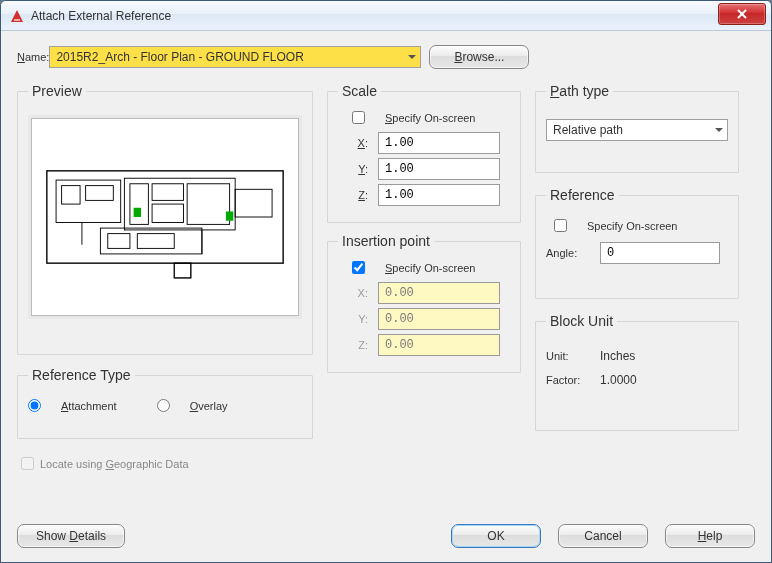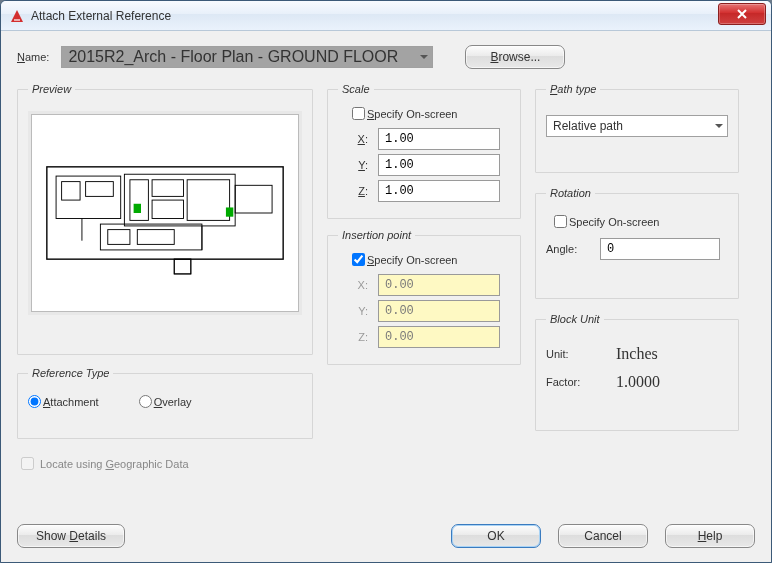--- a/index.html
+++ b/index.html
@@ -29,76 +29,76 @@
     display: flex; align-items: center; justify-content: center;
     margin-right: 3px; margin-top: -3px;
     box-shadow: inset 0 0 0 1px rgba(255,255,255,0.25);
   }
   .titlebar .close-btn svg { width: 12px; height: 12px; }
   .client {
     flex: 1; background: #f0f0f0; position: relative;
     padding: 14px 16px 14px 16px;
     font-size: 11px; color: #333;
   }
-  .row-name { display: flex; align-items: center; gap: 12px; margin-bottom: 14px; }
+  .row-name { display: flex; align-items: center; gap: 0; margin-bottom: 14px; }
   .u { text-decoration: underline; text-decoration-skip-ink: none; }
   .name-select {
     flex: 0 0 372px; height: 22px;
-    background: #a3a3a3; border: 1px solid #a0a0a0;
+    background: #fde047; border: 1px solid #a0a0a0;
     display: flex; align-items: center; justify-content: space-between;
-    padding: 0 4px 0 6px; font-size: 16px;
+    padding: 0 4px 0 6px; font-size: 12px;
   }
   .arrow-down { width: 8px; height: 8px; }
   .btn {
     height: 24px; padding: 0 18px;
     background: linear-gradient(to bottom, #fdfdfd 0%, #ebebeb 45%, #dddddd 46%, #e8e8e8 100%);
     border: 1px solid #888; border-radius: 7px;
     font-size: 12px; display: inline-flex; align-items: center; justify-content: center;
     box-shadow: inset 0 0 0 1px rgba(255,255,255,0.6);
     cursor: default;
   }
   .btn.primary { border-color: #3a7bbf; box-shadow: inset 0 0 0 1px #a9d3f5; }
   .columns { display: flex; gap: 14px; }
   .col-left   { width: 296px; display: flex; flex-direction: column; gap: 12px; }
   .col-mid    { width: 194px; display: flex; flex-direction: column; gap: 10px; }
   .col-right  { width: 204px; display: flex; flex-direction: column; gap: 14px; }
   fieldset.gbox {
     border: 1px solid #d6d6d6; border-radius: 1px;
     padding: 10px 10px 12px 10px; margin: 0;
     position: relative;
   }
-  fieldset.gbox > legend { padding: 0 4px; font-size: 11px; color: #333; font-style: italic; }
+  fieldset.gbox > legend { padding: 0 4px; font-size: 14px; color: #333; }
   .preview-box {
     border: 3px solid #e8e8e8; box-shadow: inset 0 0 0 1px #bbb;
     width: 100%; height: 204px; background: #fff;
     margin-top: 6px; display: flex; align-items: center; justify-content: center;
     padding: 30px 14px;
   }
   .preview-box svg { width: 100%; height: 100%; }
   .ref-type { display: flex; gap: 40px; margin-top: 6px; }
-  .radio-row, .check-row { display: flex; align-items: center; gap: 2px; }
+  .radio-row, .check-row { display: flex; align-items: center; gap: 20px; }
   input[type=radio], input[type=checkbox] { margin: 0; width: 13px; height: 13px; }
   .chk-locate { margin-top: 6px; padding-left: 4px; color: #888; display: flex; align-items: center; gap: 6px; }
   .chk-locate input { accent-color: #888; }
   .field-row { display: flex; align-items: center; gap: 10px; margin: 4px 0 4px 16px; }
   .field-row .lab { width: 14px; text-align: right; }
   .field-row.disabled .lab { color: #9a9a9a; }
   .txt {
     width: 122px; height: 22px; font-size: 12px; padding: 2px 6px;
     border: 1px solid #9a9a9a; background: #fff; font-family: Liberation Mono, monospace;
   }
   .txt[disabled] { background: #fef9c3; color: #7a7a7a; }
   .path-select {
     width: 100%; height: 22px; background: #fff;
     border: 1px solid #a0a0a0; display: flex; align-items: center; justify-content: space-between;
     padding: 0 4px 0 6px; font-size: 12px; margin-top: 10px;
   }
-  .kv-row { display: flex; align-items: center; gap: 26px; margin-top: 10px; }
+  .kv-row { display: flex; align-items: center; gap: 10px; margin-top: 10px; }
   .kv-row .k { width: 44px; }
-  .kv-row .v { font-size: 16px; font-family: Liberation Serif, serif; }
+  .kv-row .v { font-size: 12px; }
   .rot-row { display: flex; align-items: center; gap: 10px; margin-top: 10px; }
   .rot-row .k { width: 44px; }
   .rot-row .txt { width: 120px; }
   .btn-row {
     position: absolute; left: 16px; right: 16px; bottom: 14px;
     display: flex; align-items: center; gap: 17px;
   }
   .btn-row .spacer { flex: 1; }
   .btn.fixed { width: 90px; padding: 0; }
 </style>
@@ -236,21 +236,21 @@
           <legend><span class="u">P</span>ath type</legend>
           <div class="path-select">
             <span>Relative path</span>
             <svg class="arrow-down" viewBox="0 0 8 8">
                 <path d="M0 2 L4 6 L8 2 Z" fill="#555"></path>
               </svg>
           </div>
         </fieldset>
 
         <fieldset class="gbox" style="height:112px">
-          <legend>Rotation</legend>
+          <legend>Reference</legend>
           <label class="check-row" style="margin:6px 0 4px 8px">
             <input type="checkbox" style="">
             <span>Specify On-screen</span>
           </label>
           <div class="rot-row">
             <span class="k">Angle:</span>
             <input class="txt" value="0" style="">
           </div>
         </fieldset>
 

